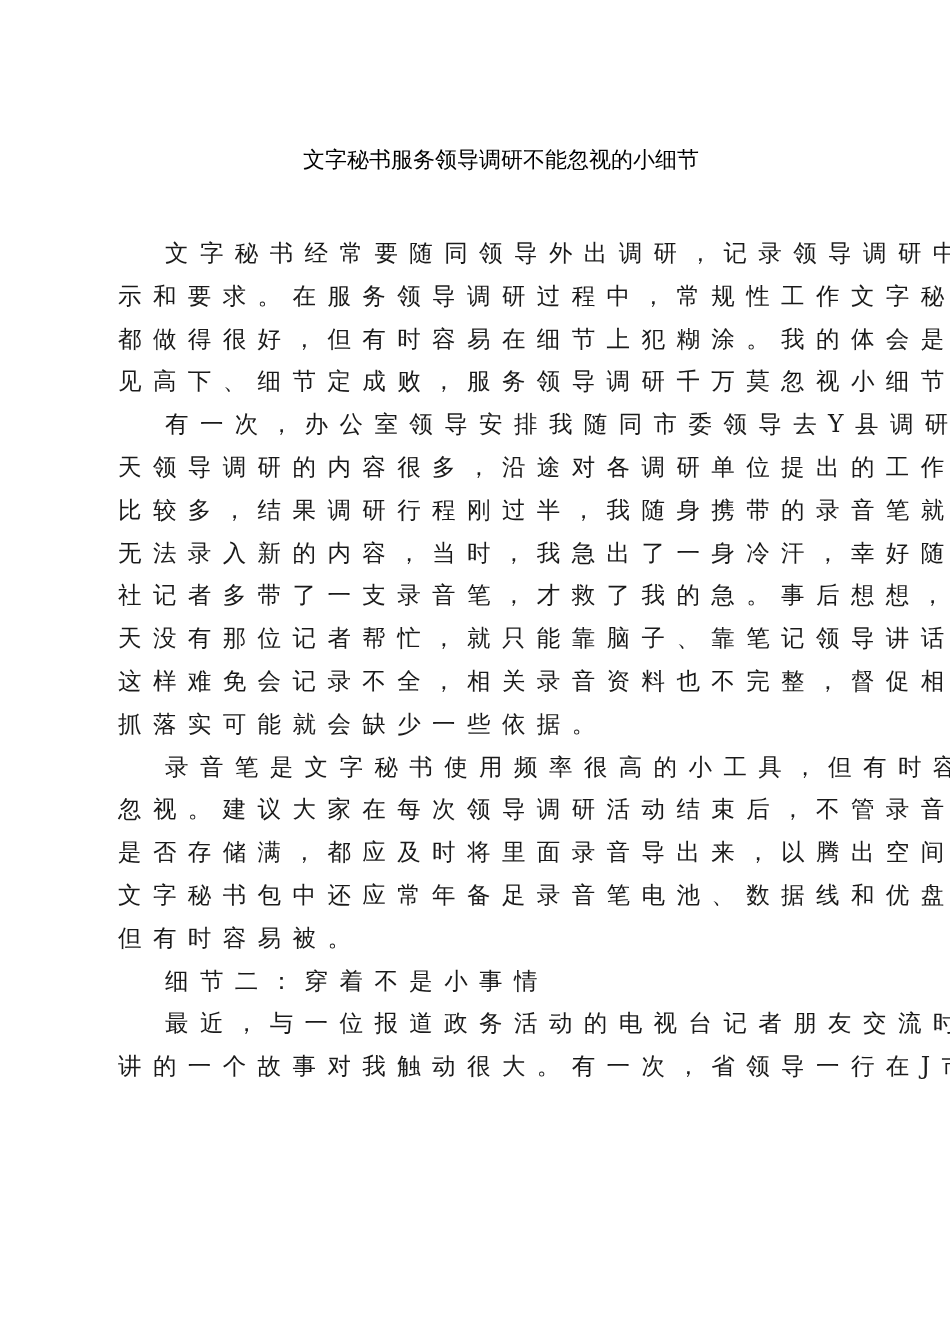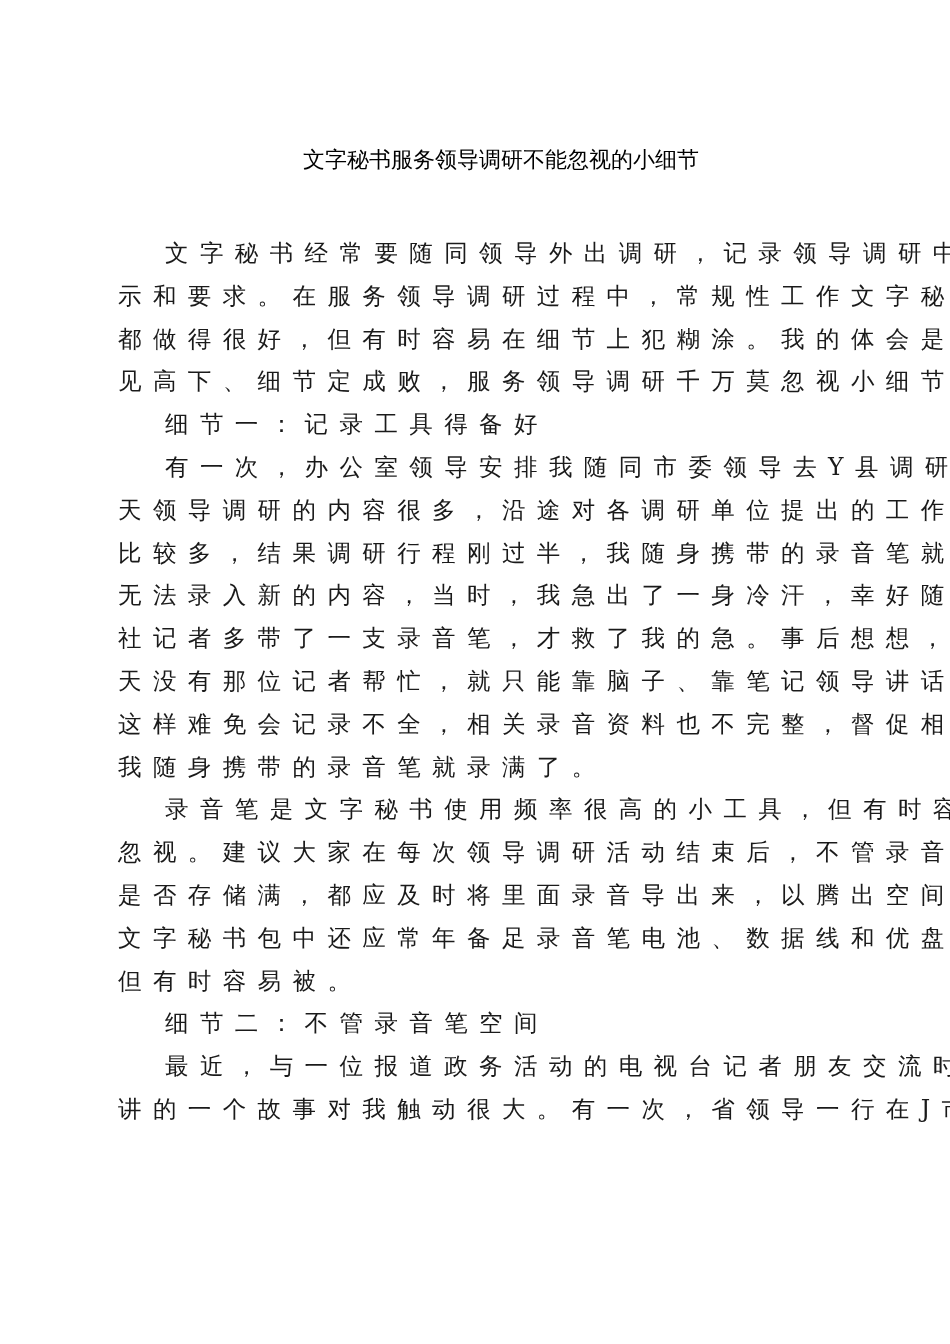--- a/index.html
+++ b/index.html
@@ -16,30 +16,29 @@
 </head>
 <body>
 
 <div class="title">文字秘书服务领导调研不能忽视的小细节</div>
 
 <div class="body">
   <div class="line indent">文字秘书经常要随同领导外出调研，记录领导调研中的指</div>
   <div class="line">示和要求。在服务领导调研过程中，常规性工作文字秘书一般</div>
   <div class="line">都做得很好，但有时容易在细节上犯糊涂。我的体会是，细节</div>
   <div class="line">见高下、细节定成败，服务领导调研千万莫忽视小细节。</div>
-  <div class="line indent">细节一：记录工具得备好</div>
   <div class="line indent">有一次，办公室领导安排我随同市委领导去Y县调研。那</div>
   <div class="line">天领导调研的内容很多，沿途对各调研单位提出的工作要求也</div>
   <div class="line">比较多，结果调研行程刚过半，我随身携带的录音笔就录满了，</div>
   <div class="line">无法录入新的内容，当时，我急出了一身冷汗，幸好随行的报</div>
   <div class="line">社记者多带了一支录音笔，才救了我的急。事后想想，如果那</div>
   <div class="line">天没有那位记者帮忙，就只能靠脑子、靠笔记领导讲话了，但</div>
   <div class="line">这样难免会记录不全，相关录音资料也不完整，督促相关部门</div>
-  <div class="line">我随身携带的录音笔就录满了。</div>
+  <div class="line">抓落实可能就会缺少一些依据。</div>
   <div class="line indent">录音笔是文字秘书使用频率很高的小工具，但有时容易被</div>
   <div class="line">忽视。建议大家在每次领导调研活动结束后，不管录音笔空间</div>
   <div class="line">是否存储满，都应及时将里面录音导出来，以腾出空间；此外，</div>
   <div class="line">文字秘书包中还应常年备足录音笔电池、数据线和优盘等，以</div>
   <div class="line">但有时容易被。</div>
-  <div class="line indent">细节二：不管录音笔空间</div>
+  <div class="line indent">细节二：穿着不是小事情</div>
   <div class="line indent">最近，与一位报道政务活动的电视台记者朋友交流时，他</div>
   <div class="line">讲的一个故事对我触动很大。有一次，省领导一行在J市调研，</div>
 </div>
 
 </body></html>

